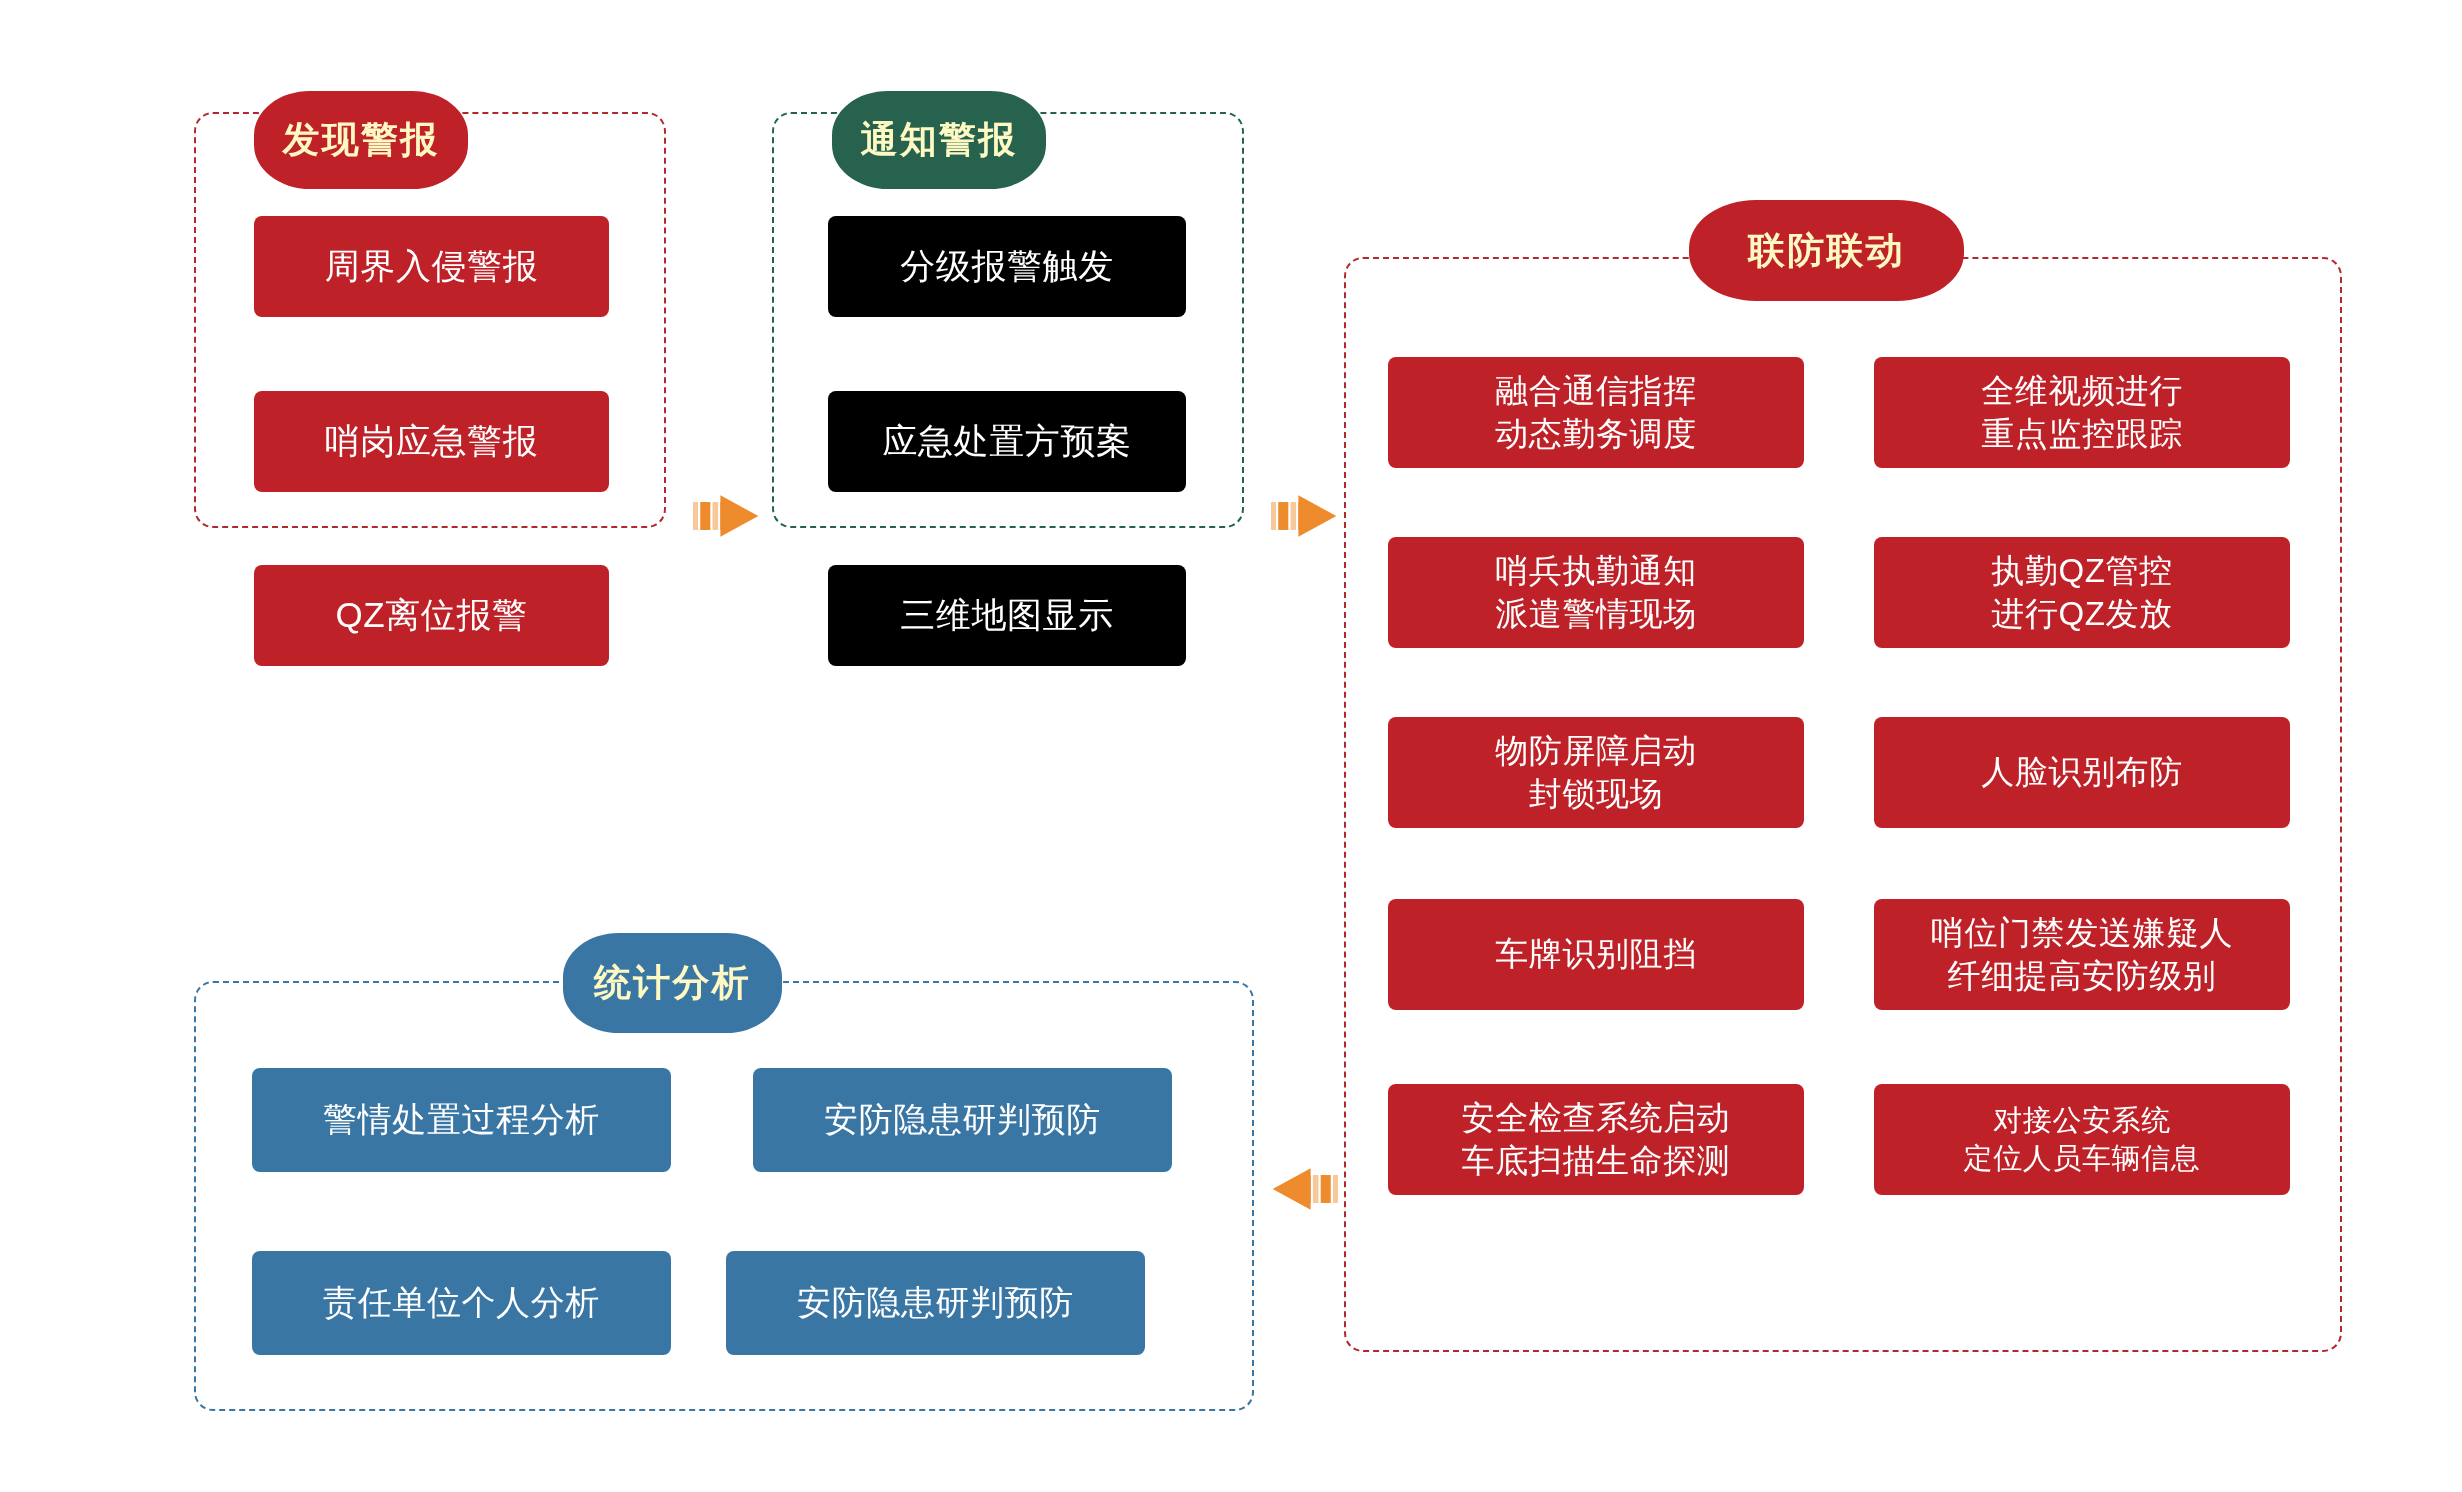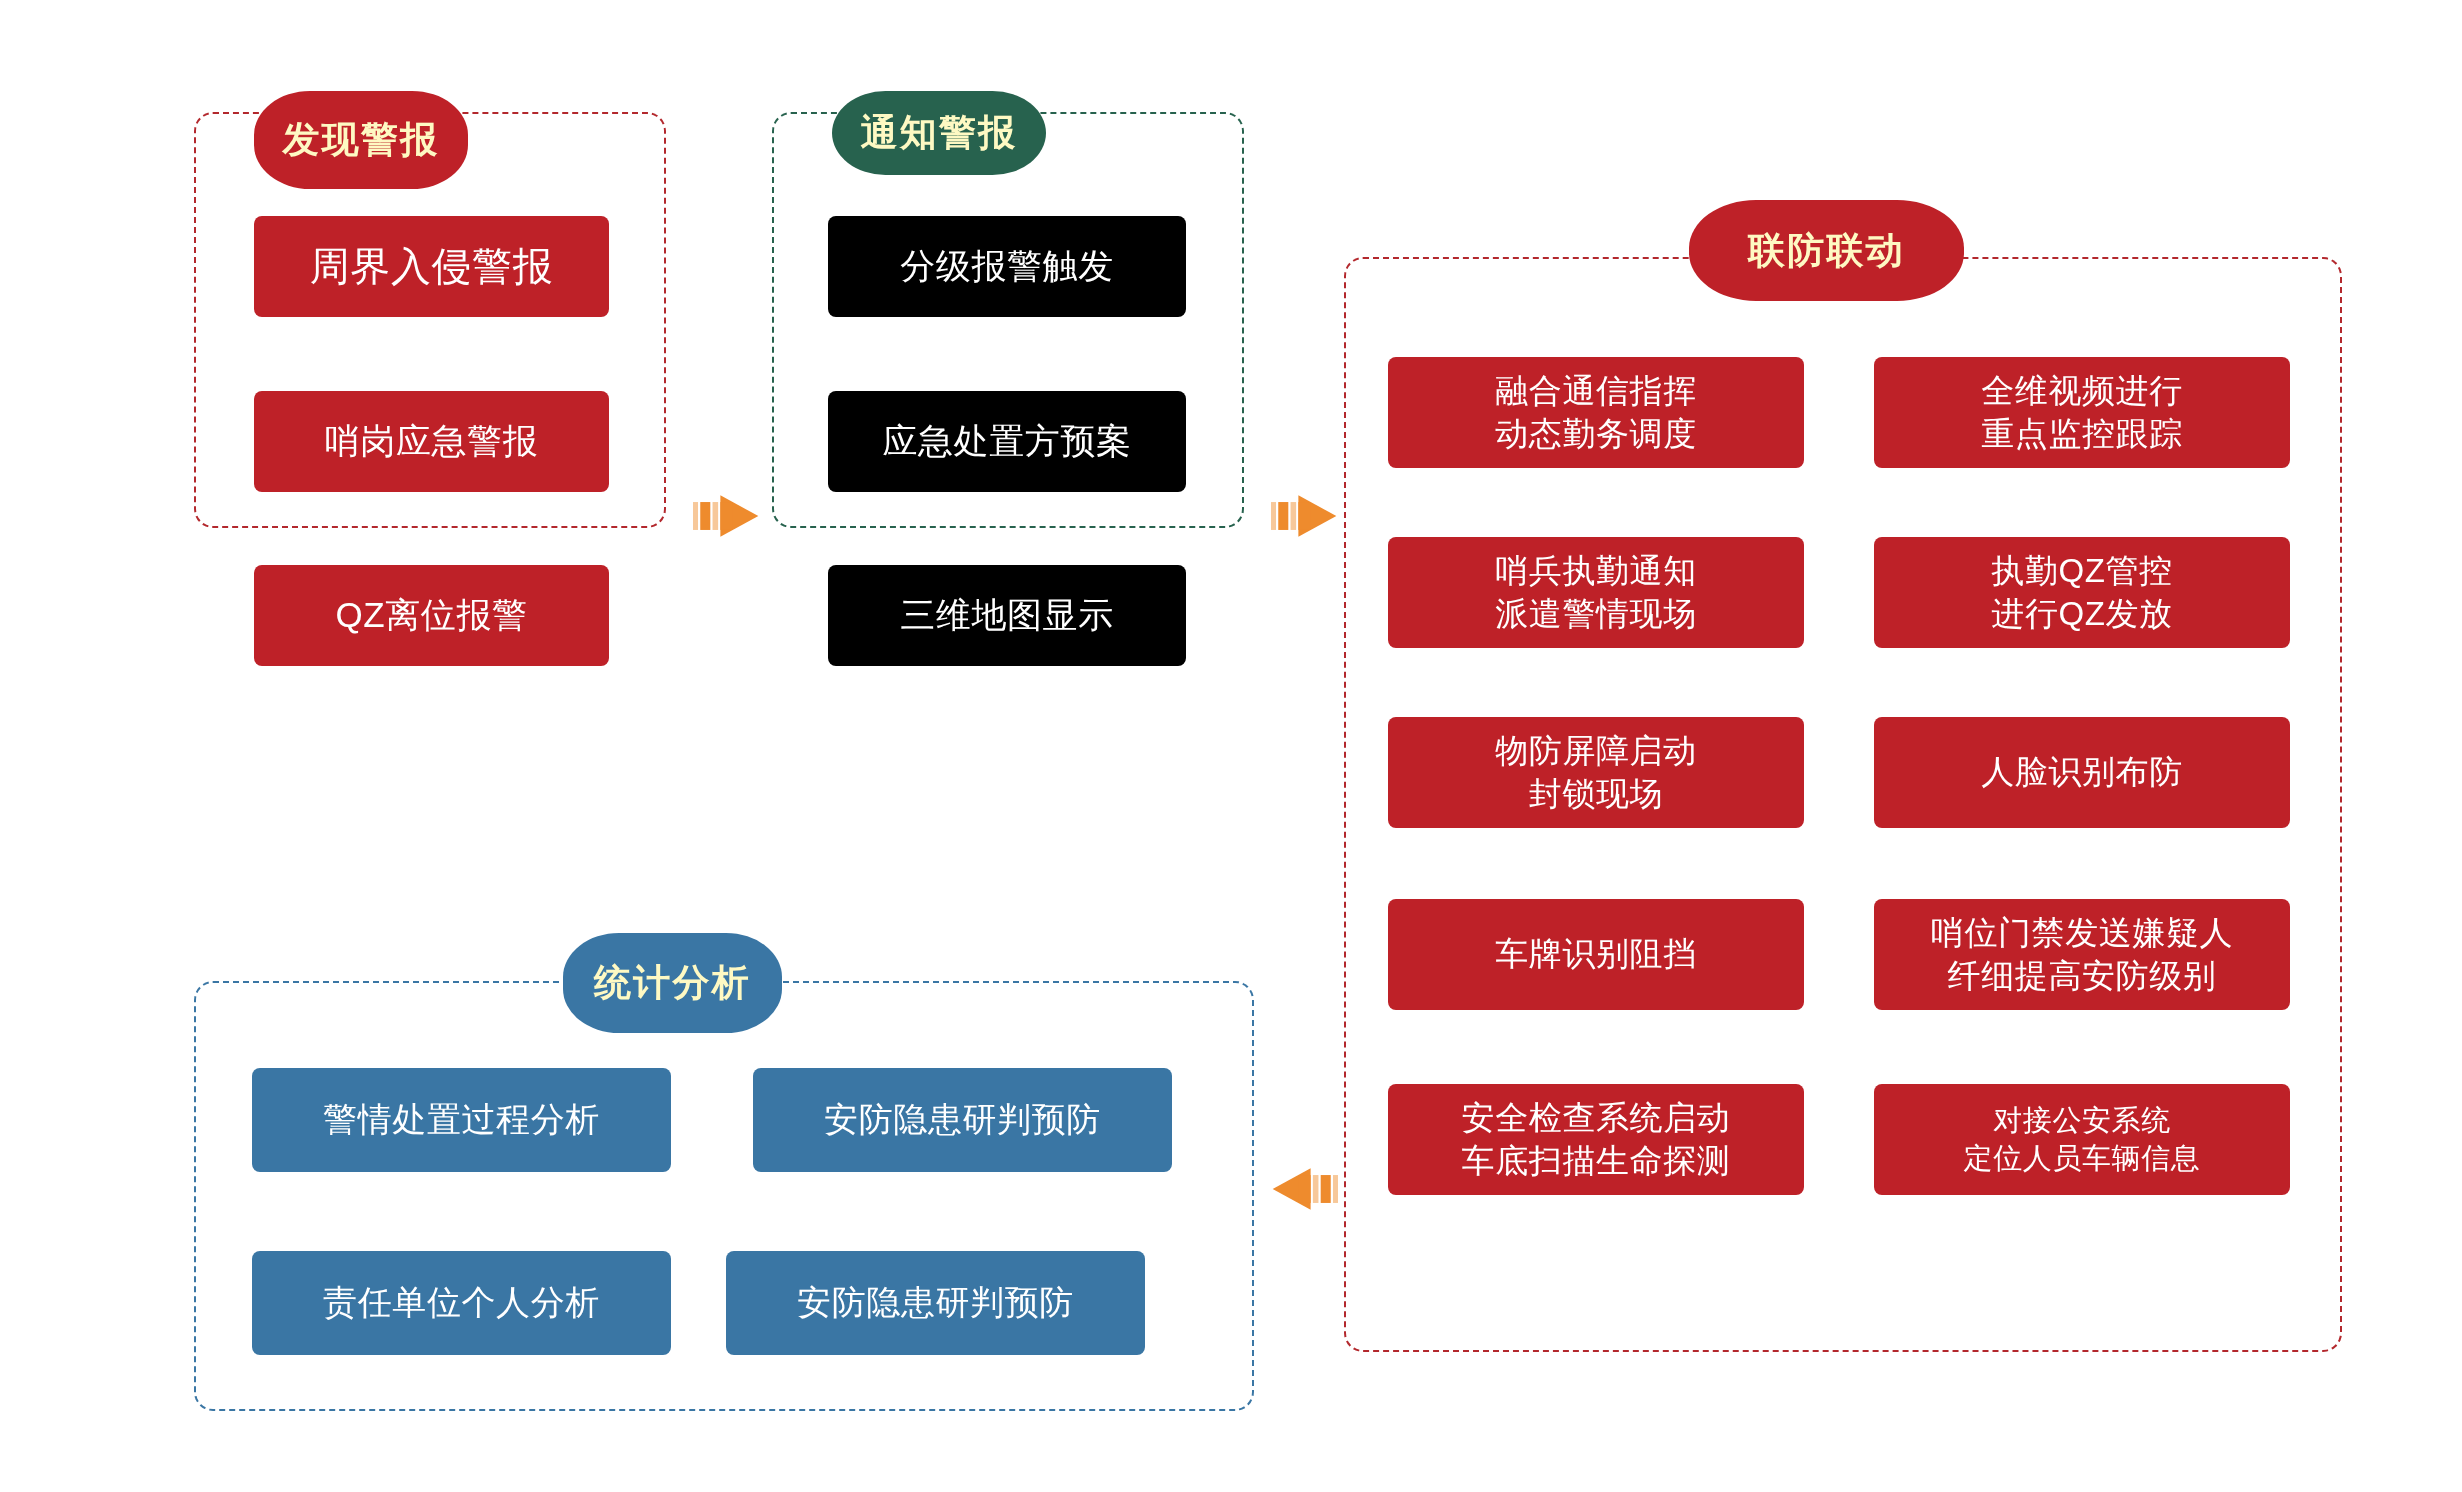--- a/index.html
+++ b/index.html
@@ -74,21 +74,21 @@
 </style>
 </head>
 <body>
 
 <div class="group red" style="left:194px; top:112px; width:472px; height:416px;"></div>
 
 <div class="pill red" style="left:254px; top:91px; width:214px; height:98px; font-size:37px;">
   <span>发现警报</span>
 </div>
 
-<div class="box red" style="left:254px; top:216px; width:355px; height:101px; font-size:40px;">
+<div class="box red" style="left:254px; top:216px; width:355px; height:101px; font-size:35px;">
   <span class="ln">周界入侵警报</span>
 </div>
 
 <div class="box red" style="left:254px; top:391px; width:355px; height:101px; font-size:35px;">
   <span class="ln">哨岗应急警报</span>
 </div>
 
 <div class="box red" style="left:254px; top:565px; width:355px; height:101px; font-size:35px;">
   <span class="ln">QZ离位报警</span>
 </div>
@@ -98,21 +98,21 @@
     <rect x="0" y="30" width="9" height="50" fill="#F7C89A"></rect>
     <rect x="13" y="30" width="18" height="50" fill="#EE8B2D"></rect>
     <rect x="35" y="30" width="10" height="50" fill="#F7C89A"></rect>
     <path d="M49 18 L49 92 L117 55 Z" fill="#EE8B2D"></path>
     <rect x="49" y="30" width="22" height="50" fill="#EE8B2D"></rect>
   </svg>
 </div>
 
 <div class="group green" style="left:772px; top:112px; width:472px; height:416px;"></div>
 
-<div class="pill green" style="left:832px; top:91px; width:214px; height:84px; font-size:37px;">
+<div class="pill green" style="left:832px; top:91px; width:214px; height:98px; font-size:37px;">
   <span>通知警报</span>
 </div>
 
 <div class="box green" style="left:828px; top:216px; width:358px; height:101px; font-size:35px;">
   <span class="ln">分级报警触发</span>
 </div>
 
 <div class="box green" style="left:828px; top:391px; width:358px; height:101px; font-size:35px;">
   <span class="ln">应急处置方预案</span>
 </div>

